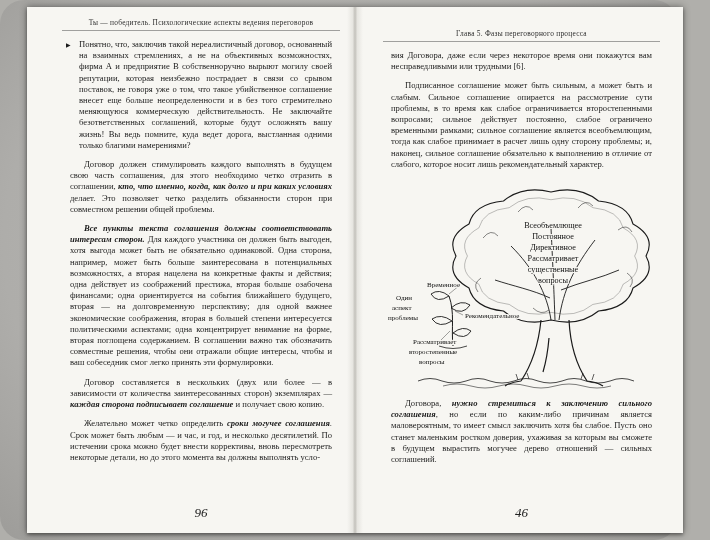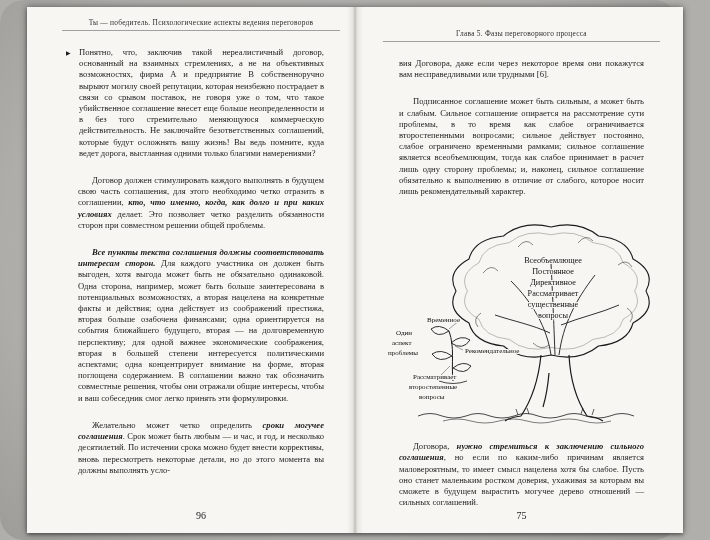--- a/index.html
+++ b/index.html
@@ -33,34 +33,34 @@
     pointer-events:none;
   }
   .running-head{
     font-size:7.4px;line-height:9px;text-align:center;color:#2e2e2e;
     letter-spacing:.25px;
     padding-bottom:3px;margin-bottom:8px;
     border-bottom:1px solid rgba(90,90,90,.55);
     white-space:nowrap;overflow:hidden;
   }
   .body-text p.para{
-    margin:16px;font-size:8.6px;line-height:11.2px;
+    margin:8px;font-size:8.6px;line-height:11.2px;
     text-align:justify;text-indent:14px;
   }
   .body-text p.para.bullet{
     text-indent:0;position:relative;
     padding-left:13px;margin-left:4px;margin-bottom:2px;
   }
   .body-text p.para.noindent{text-indent:0;}
   .body-text .marker{
     position:absolute;left:0;top:1px;font-size:6px;color:#1c1c1c;
   }
   .body-text .b{font-weight:bold;font-style:italic;}
   .page-num{
-    position:absolute;bottom:12px;text-align:center;font-size:10px;color:#222;
+    position:absolute;bottom:12px;text-align:center;font-size:13px;color:#222;font-style:italic;
   }
   .page.left .page-num{left:35px;right:15px;}
   .page.right .page-num{left:28px;right:23px;}
   .illustration{margin:5px 0 4px;}
   .illustration svg{display:block;}
   .illustration text{
     fill:#111;
     font-family:"Liberation Serif","DejaVu Serif",serif;
     paint-order:stroke;stroke:#f7f6f2;stroke-width:2.2px;stroke-linejoin:round;
   }
@@ -72,20 +72,21 @@
 
 <div class="scene">
   <div class="book">
 
     <div class="page left">
       <div class="running-head">Ты — победитель. Психологические аспекты ведения переговоров</div>
       <div class="body-text">
           <p class="para bullet"><span class="marker">▶</span><span>Понятно, что, заключив такой нереалистичный договор, основанный на взаимных стремлениях, а не на объективных возможностях, фирма А и предприятие В собственноручно вырыют могилу своей репутации, которая неизбежно пострадает в связи со срывом поставок, не говоря уже о том, что такое убийственное соглашение внесет еще больше неопределенности и в без того стремительно меняющуюся коммерческую действительность. Не заключайте безответственных соглашений, которые будут осложнять вашу жизнь! Вы ведь помните, куда ведет дорога, выстланная одними только благими намерениями?</span></p>
           <p class="para indent"><span>Договор должен стимулировать каждого выполнять в будущем свою часть соглашения, для этого необходимо четко отразить в соглашении, </span><span class="b">кто, что именно, когда, как долго и при каких условиях</span><span> делает. Это позволяет четко разделить обязанности сторон при совместном решении общей проблемы.</span></p>
           <p class="para indent"><span class="b">Все пункты текста соглашения должны соответствовать интересам сторон.</span><span> Для каждого участника он должен быть выгоден, хотя выгода может быть не обязательно одинаковой. Одна сторона, например, может быть больше заинтересована в потенциальных возможностях, а вторая нацелена на конкретные факты и действия; одна действует из соображений престижа, вторая больше озабочена финансами; одна ориентируется на события ближайшего будущего, вторая — на долговременную перспективу; для одной важнее экономические соображения, вторая в большей степени интересуется политическими аспектами; одна концентрирует внимание на форме, вторая поглощена содержанием. В соглашении важно так обозначить совместные решения, чтобы они отражали общие интересы, чтобы и ваш собеседник смог легко принять эти формулировки.</span></p>
+          <p class="para indent"><span>Договор составляется в нескольких (двух или более — в зависимости от количества заинтересованных сторон) экземплярах — </span><span class="b">каждая сторона подписывает соглашение</span><span> и получает свою копию.</span></p>
           <p class="para indent"><span>Желательно может четко определить </span><span class="b">сроки могучее соглашения</span><span>. Срок может быть любым — и час, и год, и несколько десятилетий. По истечении срока можно будет внести коррективы, вновь пересмотреть некоторые детали, но до этого момента вы должны выполнять усло-</span></p>
         </div>
       <div class="page-num">96</div>
     </div>
 
     <div class="page right">
       <div class="running-head">Глава 5. Фазы переговорного процесса</div>
       <div class="body-text">
           <p class="para noindent"><span>вия Договора, даже если через некоторое время они покажутся вам несправедливыми или трудными [6].</span></p>
           <p class="para indent"><span>Подписанное соглашение может быть сильным, а может быть и слабым. Сильное соглашение опирается на рассмотрение сути проблемы, в то время как слабое ограничивается второстепенными вопросами; сильное действует постоянно, слабое ограничено временными рамками; сильное соглашение является всеобъемлющим, тогда как слабое принимает в расчет лишь одну сторону проблемы; и, наконец, сильное соглашение обязательно к выполнению в отличие от слабого, которое носит лишь рекомендательный характер.</span></p>
@@ -138,20 +139,20 @@
             <text class="small-label" x="5" y="142">проблемы</text>
             <text class="small-label" x="82" y="140">Рекомендательное</text>
             <text class="small-label" x="30" y="166">Рассматривает</text>
             <text class="small-label" x="26" y="176">второстепенные</text>
             <text class="small-label" x="36" y="186">вопросы</text>
           </g>
         </svg>
       </div>
 
       <div class="body-text">
-          <p class="para indent"><span>Договора, </span><span class="b">нужно стремиться к заключению сильного соглашения</span><span>, но если по каким-либо причинам является маловероятным, то имеет смысл нацелена хотя бы слабое. Пусть оно станет маленьким ростком доверия, ухаживая за которым вы сможете в будущем вырастить могучее дерево отношений — сильных соглашений.</span></p>
+          <p class="para indent"><span>Договора, </span><span class="b">нужно стремиться к заключению сильного соглашения</span><span>, но если по каким-либо причинам является маловероятным, то имеет смысл заключить хотя бы слабое. Пусть оно станет маленьким ростком доверия, ухаживая за которым вы сможете в будущем вырастить могучее дерево отношений — сильных соглашений.</span></p>
         </div>
-      <div class="page-num">75</div>
+      <div class="page-num">46</div>
     </div>
 
     <div class="seam"></div>
   </div>
 </div>
 
 </body></html>

